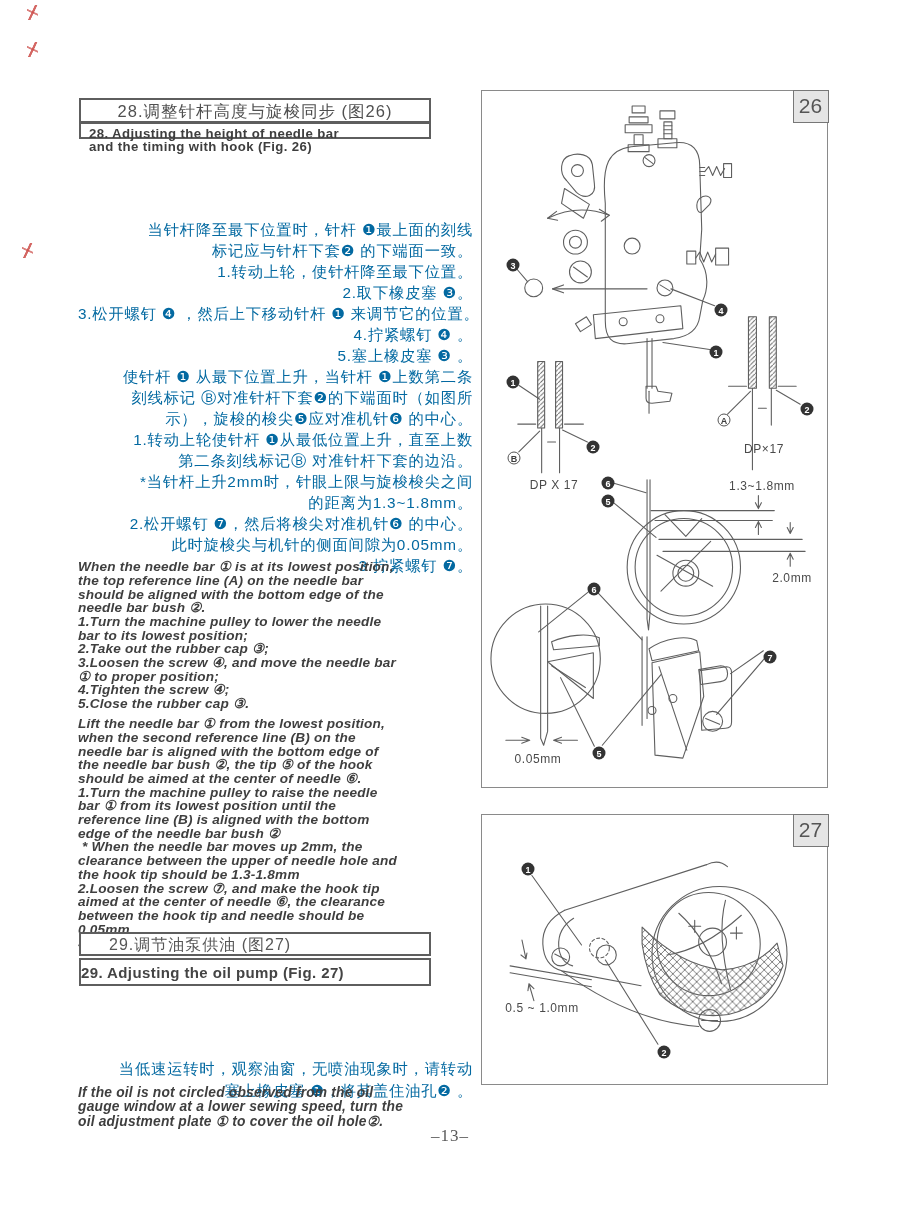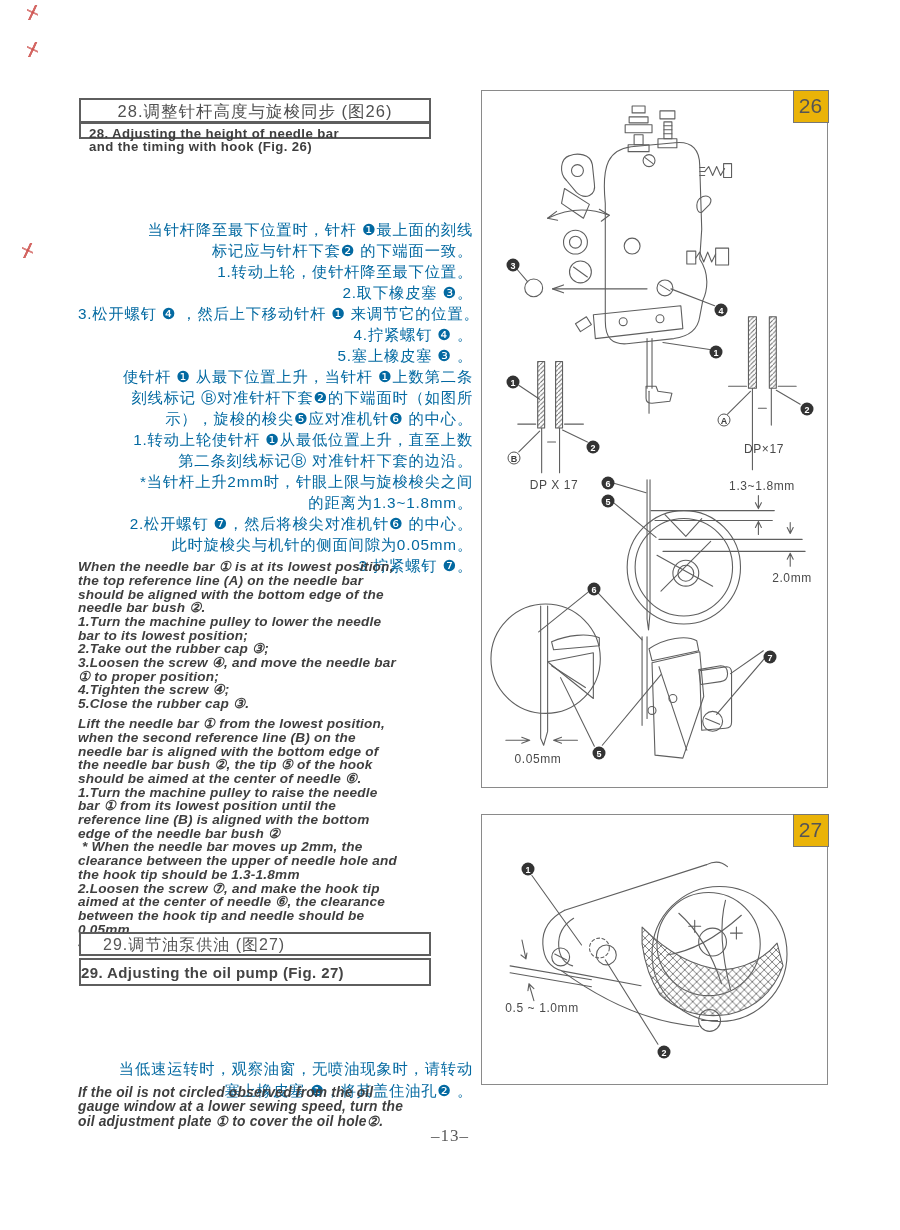--- a/index.html
+++ b/index.html
@@ -5,36 +5,36 @@
   html,body{margin:0;padding:0;}
   body{
     width:900px;height:1230px;background:#ffffff;position:relative;
     font-family:"Liberation Sans",sans-serif;color:#4a4a4a;overflow:hidden;
   }
   .page{position:absolute;inset:0;}
   
   .titlebox{position:absolute;left:79px;width:352px;border:2px solid #5e5e5e;box-sizing:border-box;background:#fff;}
   #t28zh{top:98px;height:25px;font-size:16.5px;letter-spacing:1px;text-align:center;line-height:23px;color:#505050;}
   #t28en{top:122px;height:17px;font-weight:700;font-size:13.2px;letter-spacing:0.4px;line-height:12.8px;padding:4px 0 0 8px;color:#3e3e3e;}
-  #t29zh{top:932px;height:24px;font-size:16px;letter-spacing:1px;line-height:22px;padding-left:22px;color:#565656;}
+  #t29zh{top:932px;height:24px;font-size:16px;letter-spacing:1px;line-height:22px;padding-left:28px;color:#565656;}
   #t29en{top:958px;height:28px;font-weight:700;font-size:15px;letter-spacing:0.4px;line-height:25px;color:#444;}
   
   .zhblock{position:absolute;left:78px;width:395px;font-size:15.3px;letter-spacing:0.8px;line-height:21px;white-space:pre;color:#0369a1;text-align:right;}
   #zh28{top:156px;}
   #zh29{top:992px;line-height:22px;}
   .enblock{position:absolute;left:78px;width:380px;font-size:13.6px;font-weight:600;line-height:13.7px;letter-spacing:0.2px;white-space:pre;color:#3f3f3f;font-style:italic;}
   #en28a{top:519px;}
   #en28b{top:676px;}
   #en29{top:1042px;line-height:14.6px;font-size:13.8px;}
   
   .figbox{position:absolute;left:481px;width:347px;border:1.5px solid #8a8a8a;box-sizing:border-box;background:#fff;}
   #fig26{top:90px;height:698px;}
   #fig27{top:814px;height:271px;}
   .figtag{position:absolute;top:-1.5px;right:-1.5px;width:36px;height:33px;border:1.5px solid #777;box-sizing:border-box;
-    font-size:21px;color:#555;text-align:center;line-height:30px;background:#eab308;z-index:3;}
+    font-size:21px;color:#555;text-align:center;line-height:30px;background:#e5e5e5;z-index:3;}
   svg.art{position:absolute;left:0;top:0;width:100%;height:100%;}
   
   .co{position:absolute;width:13px;height:13px;border-radius:50%;background:#333;color:#fff;transform:translate(-50%,-50%);
     display:flex;align-items:center;justify-content:center;font-size:9px;font-weight:700;z-index:2;}
   .co.light{background:#fff;color:#3d3d3d;border:1.3px solid #555;box-sizing:border-box;}
   .flabel{position:absolute;transform:translate(-50%,-50%);font-size:12px;letter-spacing:0.6px;color:#4a4a4a;white-space:nowrap;z-index:2;}
   
   .footer{position:absolute;top:1126px;left:0;width:900px;text-align:center;font-family:"Liberation Serif",serif;
     font-size:17px;color:#5a5a5a;letter-spacing:1px;}
   

